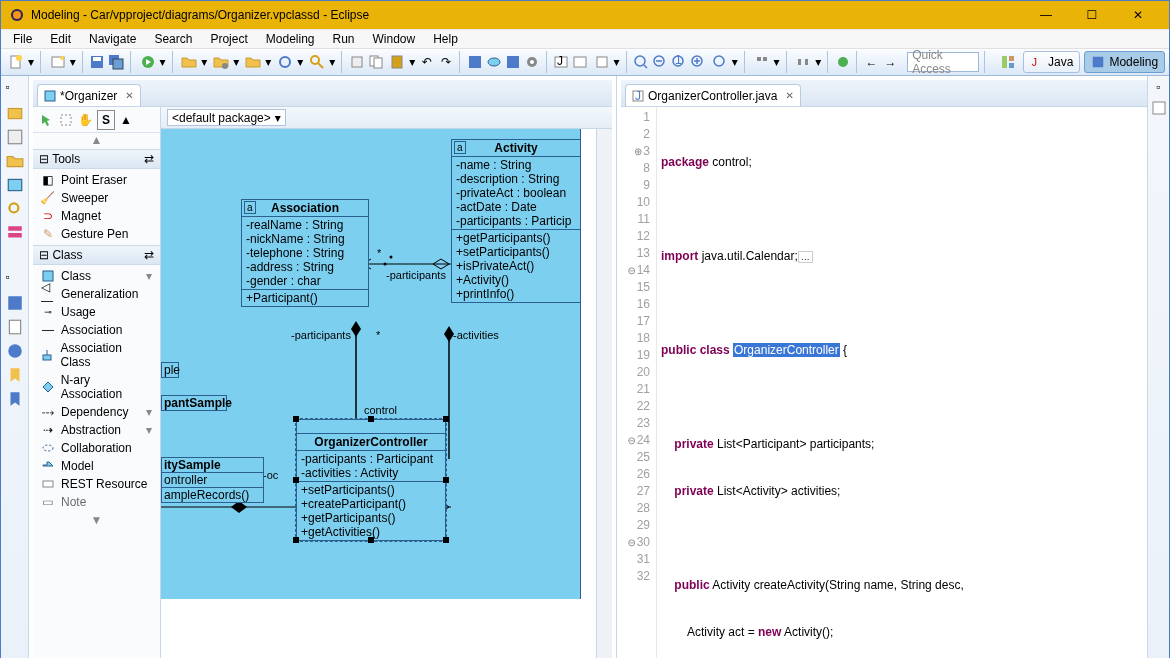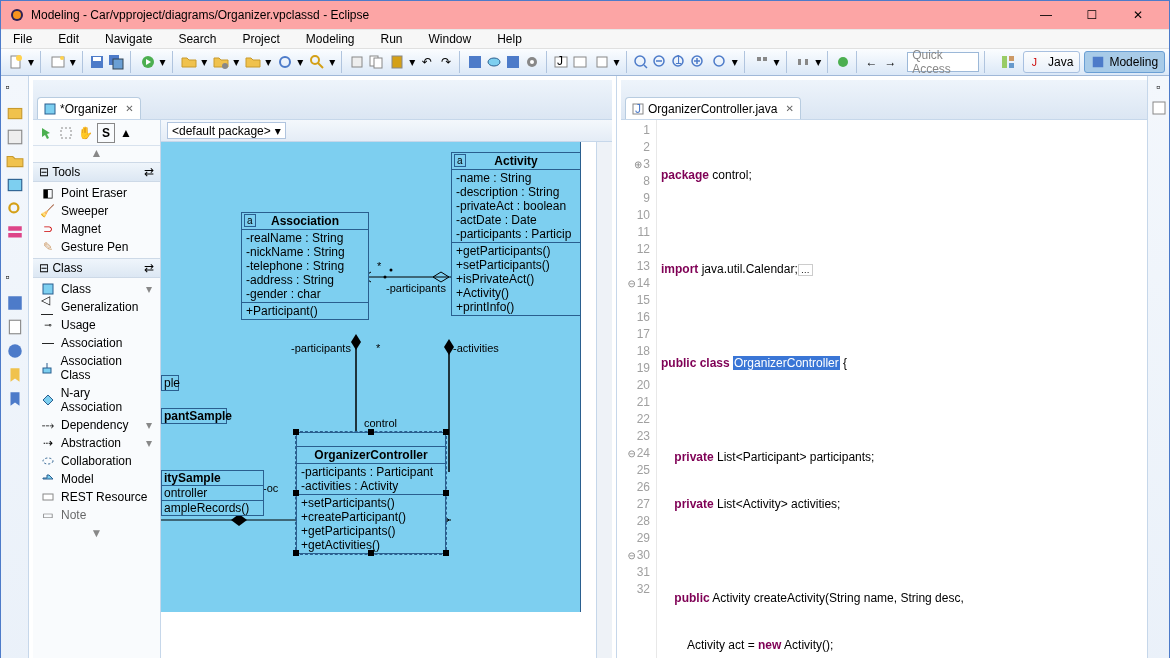--- a/index.html
+++ b/index.html
@@ -1,39 +1,39 @@
 <!DOCTYPE html>
 <html><head>
 <meta charset="utf-8">
 <style>
 * { margin: 0; padding: 0; box-sizing: border-box; font-family: "Segoe UI", Tahoma, sans-serif; font-size: 12px; }
 html, body { width: 1170px; height: 658px; overflow: hidden; background: #fff; }
 .window { border: 1px solid #4d7bc9; height: 658px; display: flex; flex-direction: column; }
-.titlebar { height: 30px; background: #fca5a5; display: flex; align-items: center; padding: 0 8px; border-bottom: 1px solid #e8e8e8; }
+.titlebar { height: 30px; background: #eab308; display: flex; align-items: center; padding: 0 8px; border-bottom: 1px solid #e8e8e8; }
 .titlebar .icon { width: 16px; height: 16px; margin-right: 6px; }
 .titlebar .title { flex: 1; font-size: 12px; color: #000; }
 .winbtn { width: 46px; height: 28px; display: flex; align-items: center; justify-content: center; color: #000; }
-.menubar { height: 22px; display: flex; align-items: center; padding: 0 4px; gap: 10px; background: #f7f7f7; border-bottom: 1px solid #e0e0e0; }
+.menubar { height: 22px; display: flex; align-items: center; padding: 0 4px; gap: 2px; background: #f7f7f7; border-bottom: 1px solid #e0e0e0; }
 .menuitem { padding: 2px 8px; cursor: default; }
 .toolbar { background: linear-gradient(#fbfdff, #dbe8f7); border-bottom: 1px solid #a0b8d8; display: flex; align-items: center; padding: 2px 4px; gap: 2px; flex-wrap: nowrap; height: 30px; }
 .tbtn { width: 22px; height: 22px; display: flex; align-items: center; justify-content: center; border-radius: 2px; }
 .tdrop { width: 8px; display:flex; align-items:center; justify-content:center; }
 .tsep { width: 2px; height: 22px; border-left: 1px solid #b0c4de; margin: 0 3px; }
 .tgroup { display:flex; align-items:center; }
 .quick-access { width: 90px; height: 20px; border: 1px solid #9cb8d8; background: #fff; padding: 0 4px; color: #888; display:flex; align-items:center; margin-left: 4px; }
 .persp { display: flex; align-items: center; gap: 4px; margin-left: 6px; }
 .persp-btn { height: 22px; border: 1px solid #a8c0e0; border-radius: 3px; padding: 0 6px; display: flex; align-items: center; gap: 4px; background: linear-gradient(#fdfdfd,#e8f0fa); }
 .persp-btn.active { background: #a8cbe8; border-color: #6a9fd4; }
 .content { flex: 1; display: flex; background: #fff; position: relative; }
 .sidebar-mini { width: 28px; background: linear-gradient(#f3f7fc,#e6eef8); border-right: 1px solid #c6d7ea; display: flex; flex-direction: column; align-items: center; padding-top: 4px; gap: 6px; }
 .sidebar-mini .mi { width: 18px; height: 18px; }
 .sidebar-mini .break { height: 16px; }
 .left-area { flex: 1; display:flex; border-right: 1px solid #c6d7ea; min-width: 560px; }
 .right-area { width: 552px; display:flex; flex-direction:column; }
-.tabbar { height: 40px; background: linear-gradient(#eef4fb,#dbe6f3); border-bottom: 1px solid #c6d7ea; display:flex; align-items:flex-end; padding-left: 4px; }
+.tabbar { height: 27px; background: linear-gradient(#eef4fb,#dbe6f3); border-bottom: 1px solid #c6d7ea; display:flex; align-items:flex-end; padding-left: 4px; }
 .tab { height: 22px; background:#fff; border:1px solid #b8cce0; border-bottom:none; border-radius: 4px 4px 0 0; display:flex; align-items:center; padding: 0 6px; gap:4px; margin-right: 2px; }
 .tab .close { font-size: 10px; color: #666; margin-left:4px; }
 .uml-editor { flex:1; display:flex; }
 .palette { width: 128px; background: #f9fbfd; border-right:1px solid #c6d7ea; display:flex; flex-direction:column; }
 .palette-topbtns { height: 26px; border-bottom:1px solid #d8e2ee; display:flex; align-items:center; gap:2px; padding: 0 4px; }
 .palette-topbtns .pb { width:18px; height:20px; display:flex; align-items:center; justify-content:center; }
 .palette-arrow { height:16px; text-align:center; color:#888; }
 .palette-section-hdr { background: linear-gradient(#eff5fb,#dce7f3); border-top:1px solid #cdd9e7; border-bottom:1px solid #cdd9e7; padding:2px 6px; display:flex; align-items:center; justify-content:space-between; font-size:11px; }
 .palette-items { padding: 2px 0; }
 .palette-item { display:flex; align-items:center; gap:6px; padding: 2px 8px; font-size:11px; }

